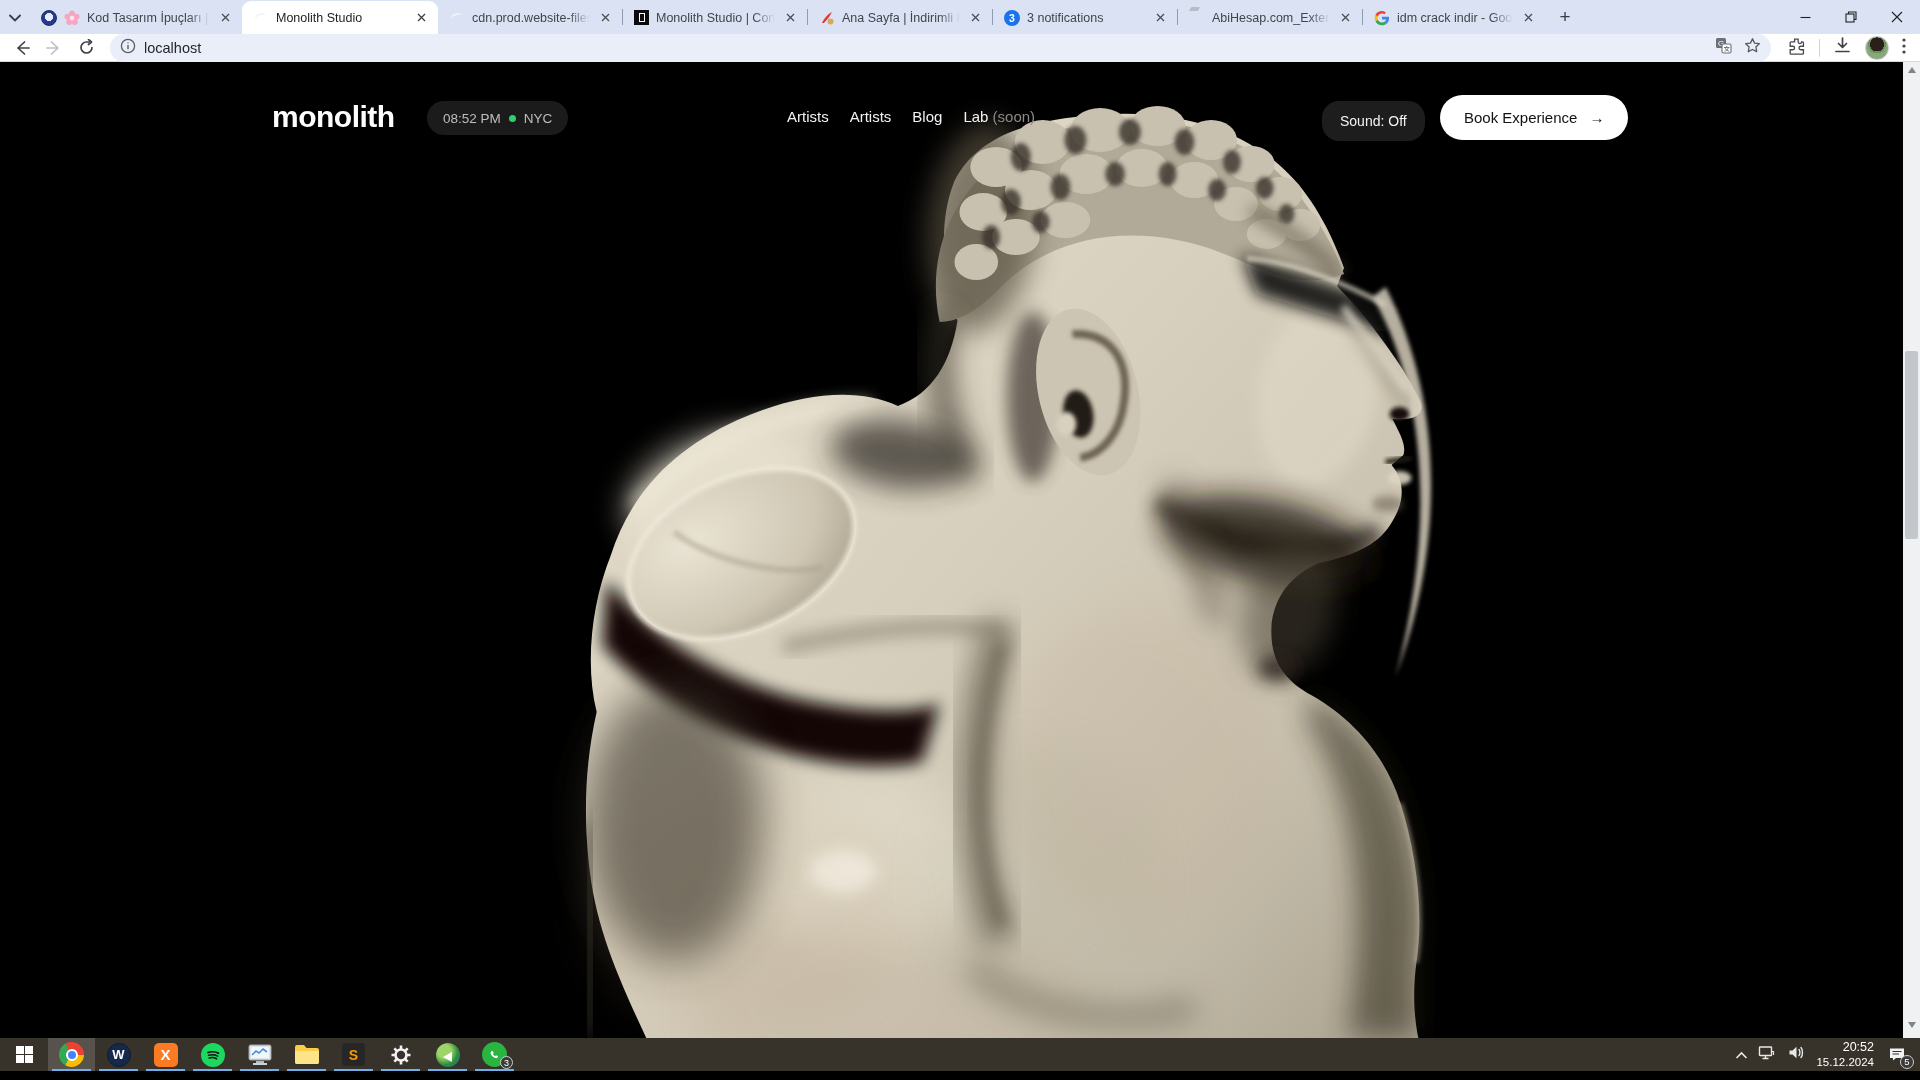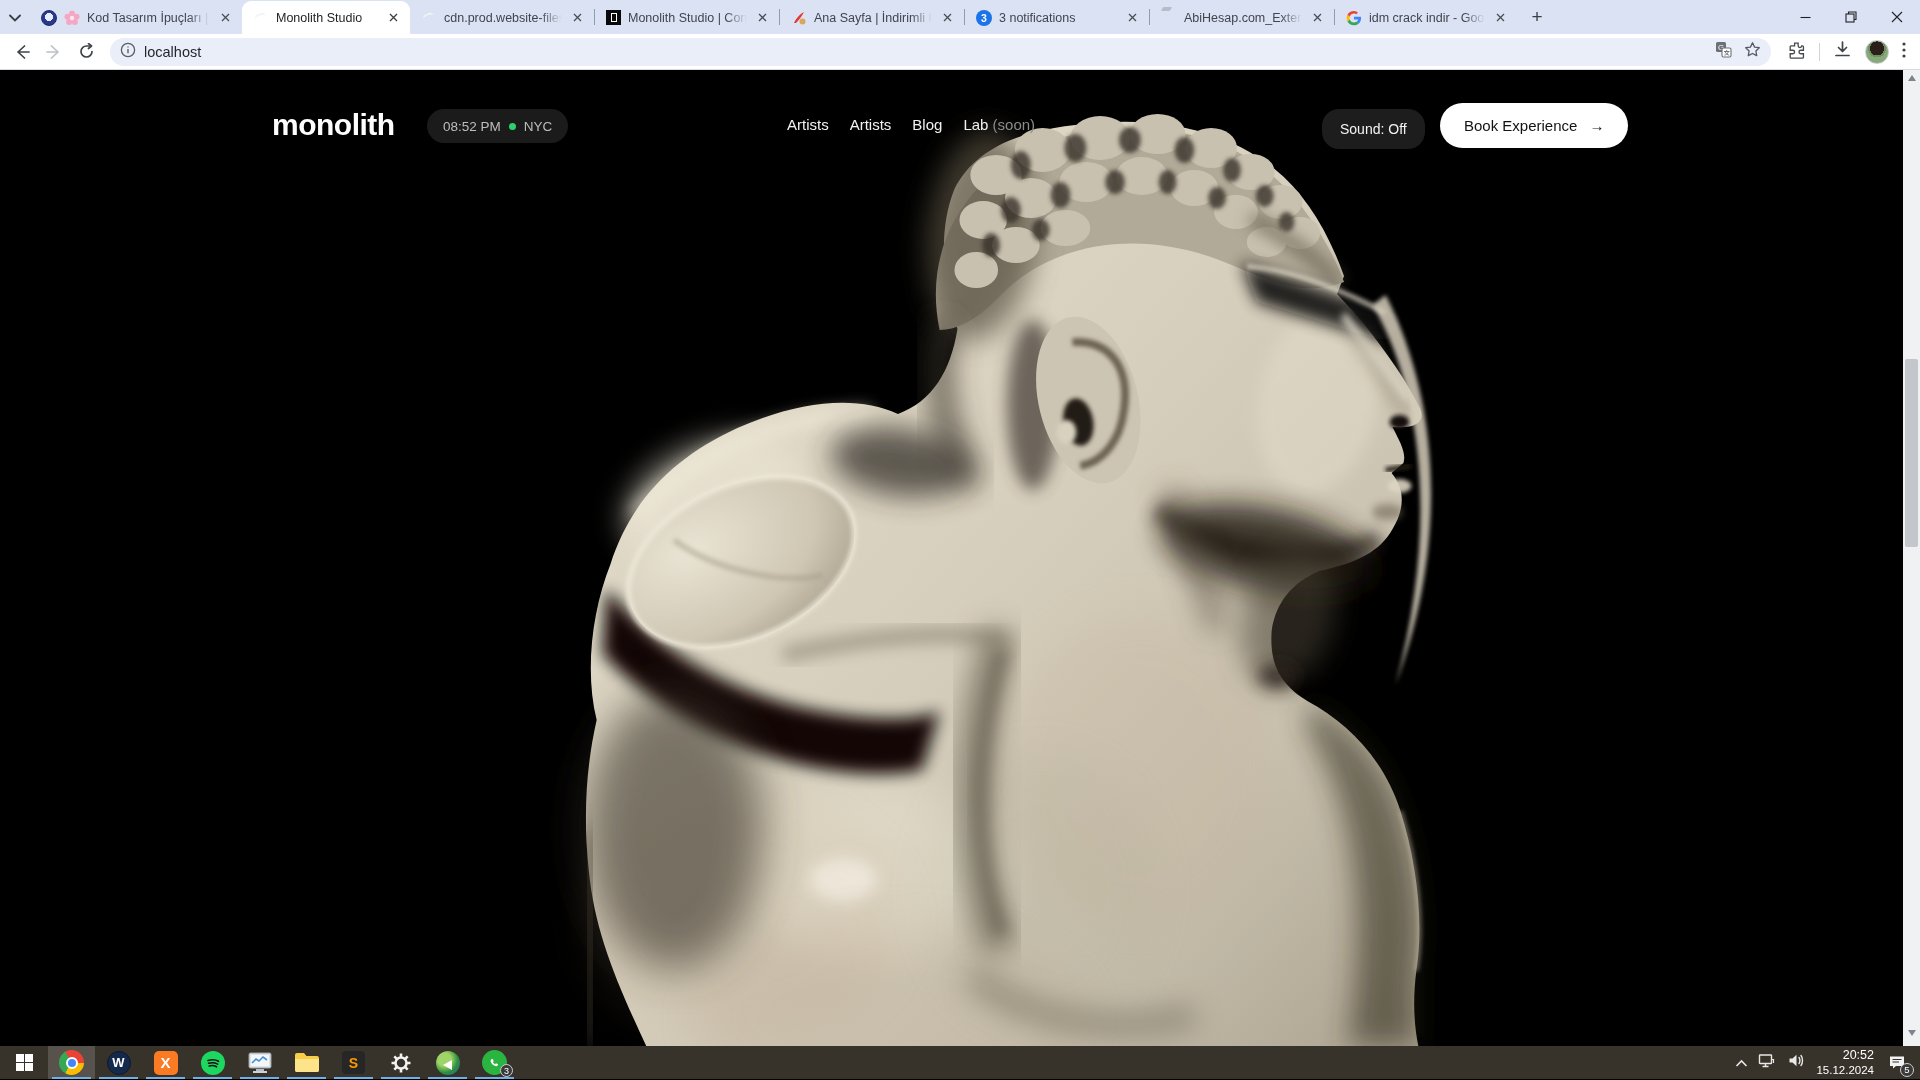--- a/index.html
+++ b/index.html
@@ -30,21 +30,21 @@
   .fv-globe::after { content:"";position:absolute;left:2px;top:3px;width:12px;height:7px;border-radius:50%;
     border-top:2.2px solid #f2f3f5; transform:rotate(-18deg); }
   .fv-mono { width:15px;height:15px;background:#0a0a0a;display:flex;align-items:center;justify-content:center; }
   .fv-mono i { display:block;width:6px;height:9px;border:1.6px solid #fff; }
   .fv-badge3 { width:16px;height:16px;border-radius:50%;background:#1a73e8;color:#fff;font-size:10.5px;font-weight:bold;
     display:flex;align-items:center;justify-content:center; }
   .fv-box { width:14px;height:11px;margin-top:3px;background:linear-gradient(145deg,#cfd3d9,#9aa1ab);border-radius:2px;position:relative; }
   .fv-box::before { content:"";position:absolute;left:1px;top:-3px;width:9px;height:4px;background:#b7bdc6;border-radius:1px;transform:skewX(-30deg); }
 
   
-  .toolbar { height:36px; background:#fff; display:flex; align-items:center; padding:0 8px; gap:4px; border-bottom:1px solid #d6dae2; }
+  .toolbar { height:28px; background:#fff; display:flex; align-items:center; padding:0 8px; gap:4px; border-bottom:1px solid #d6dae2; }
   .navbtn { width:28px; height:28px; display:flex; align-items:center; justify-content:center; flex:none; }
   .omnibox { flex:1; height:28px; margin-left:6px; background:#e9eef9; border-radius:14px; display:flex; align-items:center;
     padding:0 10px; gap:8px; }
   .url { font-size:14.5px; color:#23262b; flex:1; }
   .obicons { display:flex; align-items:center; gap:12px; }
   .tbicons { display:flex; align-items:center; gap:13px; padding:0 6px 0 12px; }
   .divider-v { width:1px; height:18px; background:#cfd3da; }
   .avatar { width:24px; height:24px; border-radius:50%;
     background:radial-gradient(circle at 50% 34%,#2a2019 0 7px,#6f8f63 7px 9px, #87a878 9px); border:1px solid #c8ccd2; }
 
@@ -132,21 +132,21 @@
         </svg>
       </span>
       <span class="title">Kod Tasarım İpuçları | </span>
       <span class="closex">
         <svg width="9" height="9" viewBox="0 0 9 9">
             <path d="M1 1 L8 8 M8 1 L1 8" stroke="#494e55" stroke-width="1.3"></path>
           </svg>
       </span>
     </div>
 
-    <div class="tab active" style="width:168px">
+    <div class="tab active" style="width:196px">
       <span class="fav"><span class="fv-globe"></span></span>
       <span class="title">Monolith Studio</span>
       <span class="closex">
         <svg width="9" height="9" viewBox="0 0 9 9">
             <path d="M1 1 L8 8 M8 1 L1 8" stroke="#3a3e44" stroke-width="1.3"></path>
           </svg>
       </span>
     </div>
 
     <div class="tab" style="width:184px">

